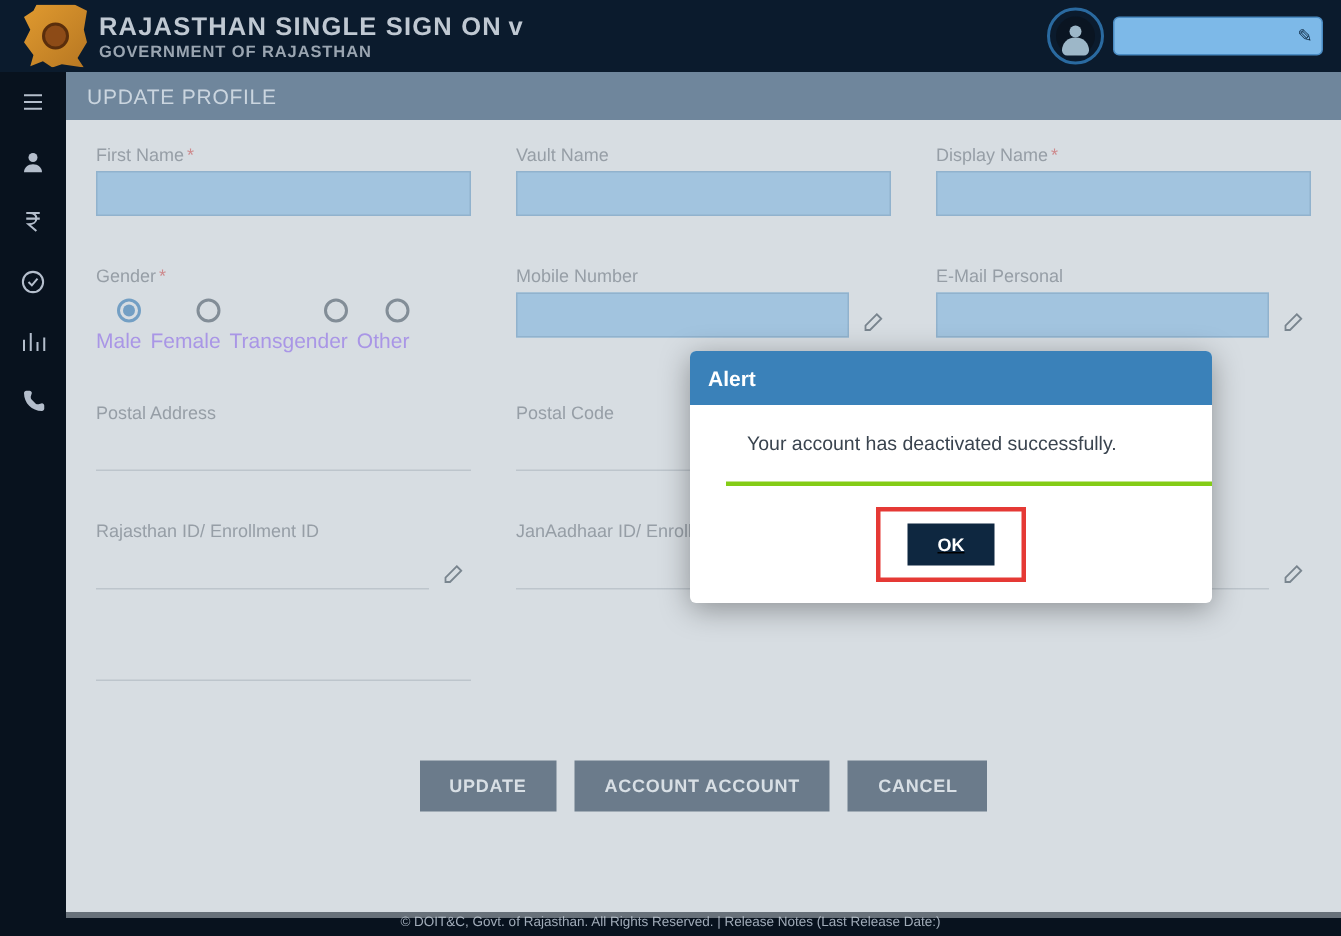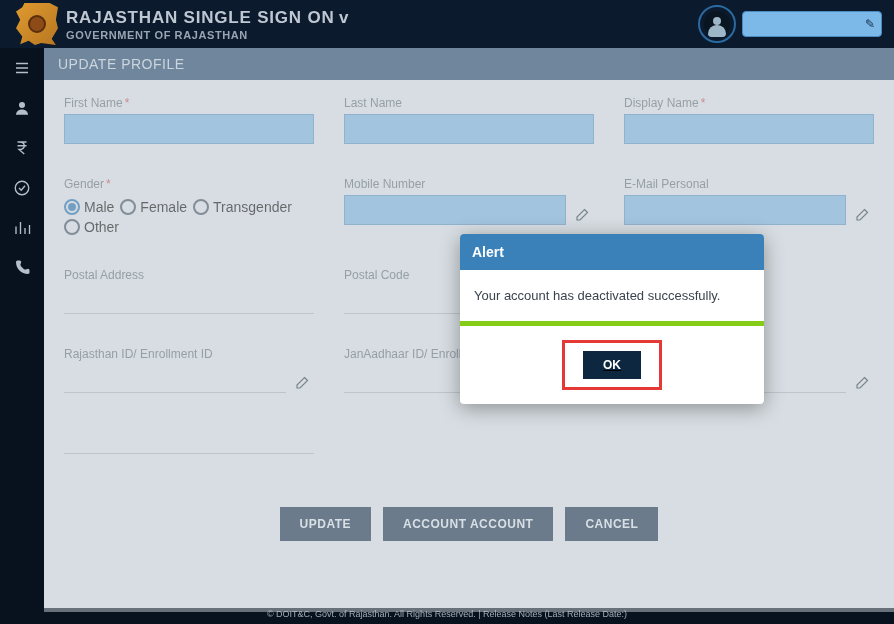--- a/index.html
+++ b/index.html
@@ -203,21 +203,22 @@
       flex-wrap: wrap;
       gap: 4px 6px;
       align-items: center;
       padding-top: 4px;
     }
     .radio-lbl {
       display: inline-flex;
       align-items: flex-end;
       gap: 4px;
       font-size: 14px;
-      color: #000000;
+      color: #8b5cf6;
+      flex-direction: column;
     }
     .radio-dot {
       width: 16px; height: 16px;
       border: 2px solid #3c4a58;
       border-radius: 50%;
       display: inline-flex;
       align-items: center;
       justify-content: center;
     }
     .radio-dot.sel { border-color: #1f6fb2; }
@@ -265,39 +266,40 @@
       top: 48px;
       right: 0;
       bottom: 12px;
       background: rgba(200, 208, 214, 0.5);
       z-index: 20;
     }
     .modal {
       position: absolute;
       left: 460px;
       top: 234px;
-      width: 304px;
+      width: 348px;
       background: #fff;
       border-radius: 4px;
       box-shadow: 0 4px 20px rgba(0,0,0,0.35);
       z-index: 30;
       overflow: hidden;
     }
     .modal-header {
       background: #3a81b9;
       color: #fff;
       font-weight: bold;
       font-size: 14px;
       padding: 10px 12px;
     }
     .modal-body {
       padding: 18px 14px;
       font-size: 13px;
       color: #3a444f;
-      border-bottom: 5px solid #84cc16;
+      border-bottom: 3px solid #84cc16;
+      margin-left: 24px;
     }
     .modal-footer {
       padding: 14px;
       display: flex;
       justify-content: center;
     }
     .ok-wrap {
       border: 3px solid #e53935;
       padding: 8px 18px;
       display: inline-flex;
@@ -376,21 +378,21 @@
 <div class="content-wrap">
   <div class="panel-header">UPDATE PROFILE</div>
   <div class="form-area">
 
     <div class="row">
       <div class="field">
         <span class="f-label req">First Name</span>
         <input class="h-input" value="" style="">
       </div>
       <div class="field">
-        <span class="f-label">Last Name</span>
+        <span class="f-label">Vault Name</span>
         <input class="h-input" value="" style="">
       </div>
       <div class="field">
         <span class="f-label req">Display Name</span>
         <input class="h-input" value="" style="">
       </div>
     </div>
 
     <div class="row">
       <div class="field">

